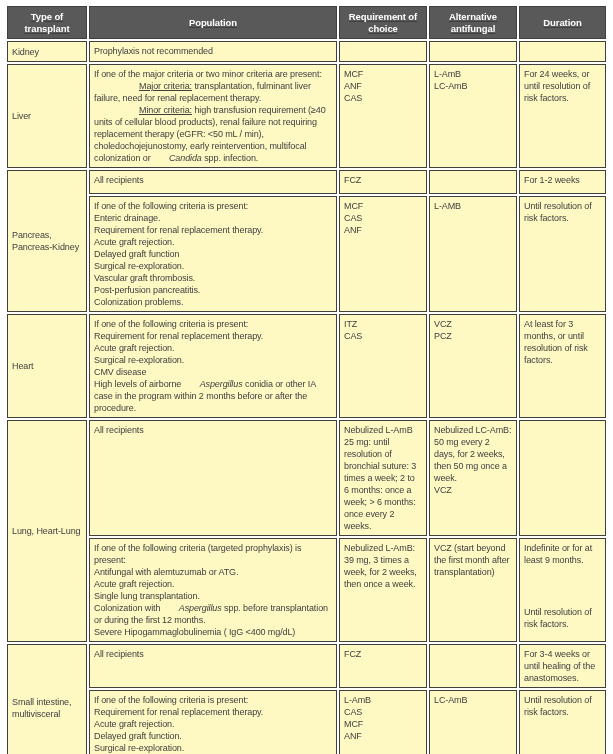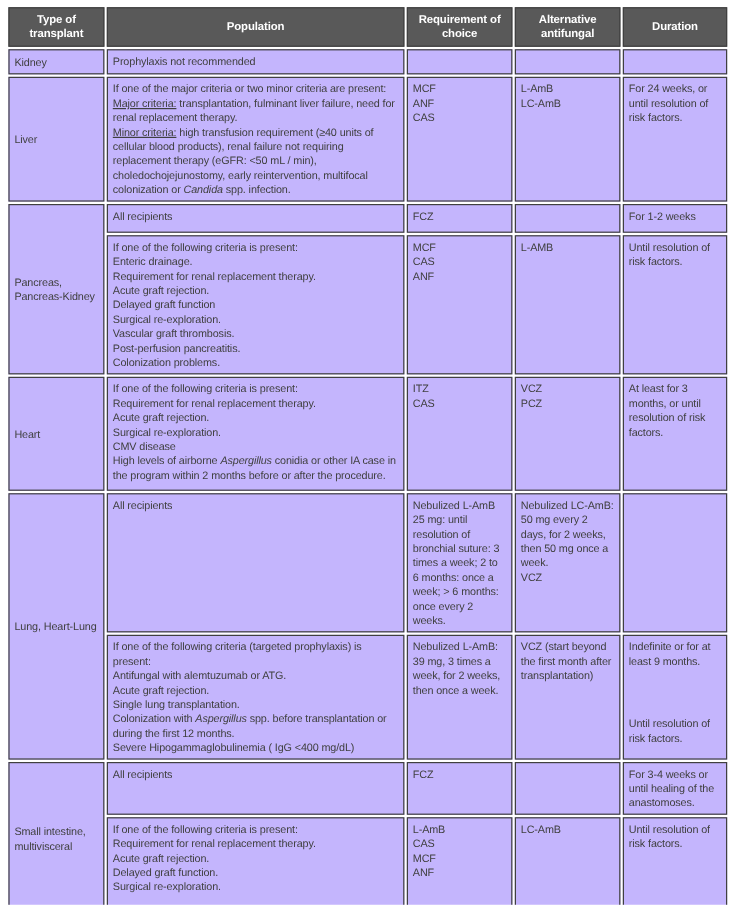--- a/index.html
+++ b/index.html
@@ -16,53 +16,53 @@
     width: 603px;
   }
   col.c-type { width: 80px; }
   col.c-pop  { width: 248px; }
   col.c-anti { width: 88px; }
   col.c-alt  { width: 88px; }
   col.c-dur  { width: 87px; }
   th, td {
     box-sizing: border-box;
     border: 1px solid #404040;
-    background: #c4b5fd;
+    background: #fef9c3;
     font-size: 9px;
     line-height: 12px;
     letter-spacing: -0.1px;
     vertical-align: top;
     text-align: left;
     padding: 3px 4px;
     overflow: hidden;
   }
   th {
     background: #595959;
     color: #ffffff;
     font-size: 9.5px;
     font-weight: bold;
     text-align: center;
     vertical-align: middle;
     padding: 2px 3px;
   }
   td.type-cell { vertical-align: middle; }
-  thead tr { height: 33px; }
+  thead tr { height: 33px; text-decoration: underline; }
   tbody tr:nth-child(1) { height: 21px; }
   tbody tr:nth-child(2) { height: 101px; }
   tbody tr:nth-child(3) { height: 24px; }
   tbody tr:nth-child(4) { height: 111px; }
   tbody tr:nth-child(5) { height: 95px; }
   tbody tr:nth-child(6) { height: 97px; }
   tbody tr:nth-child(7) { height: 96px; }
   tbody tr:nth-child(8) { height: 44px; }
   tbody tr:nth-child(9) { height: 81px; }
   p.line { margin: 0; }
   p.line.gap { margin-top: 40px; }
-  .u { text-decoration: underline; }
-  .em { font-style: italic; }
+  .u { text-decoration: underline; margin-left: 45px; }
+  .em { font-style: italic; margin-left: 16px; }
 </style>
 </head>
 <body>
 
 <div class="wrap">
   <table>
     <colgroup>
       <col class="c-type">
         <col class="c-pop">
         <col class="c-anti">

